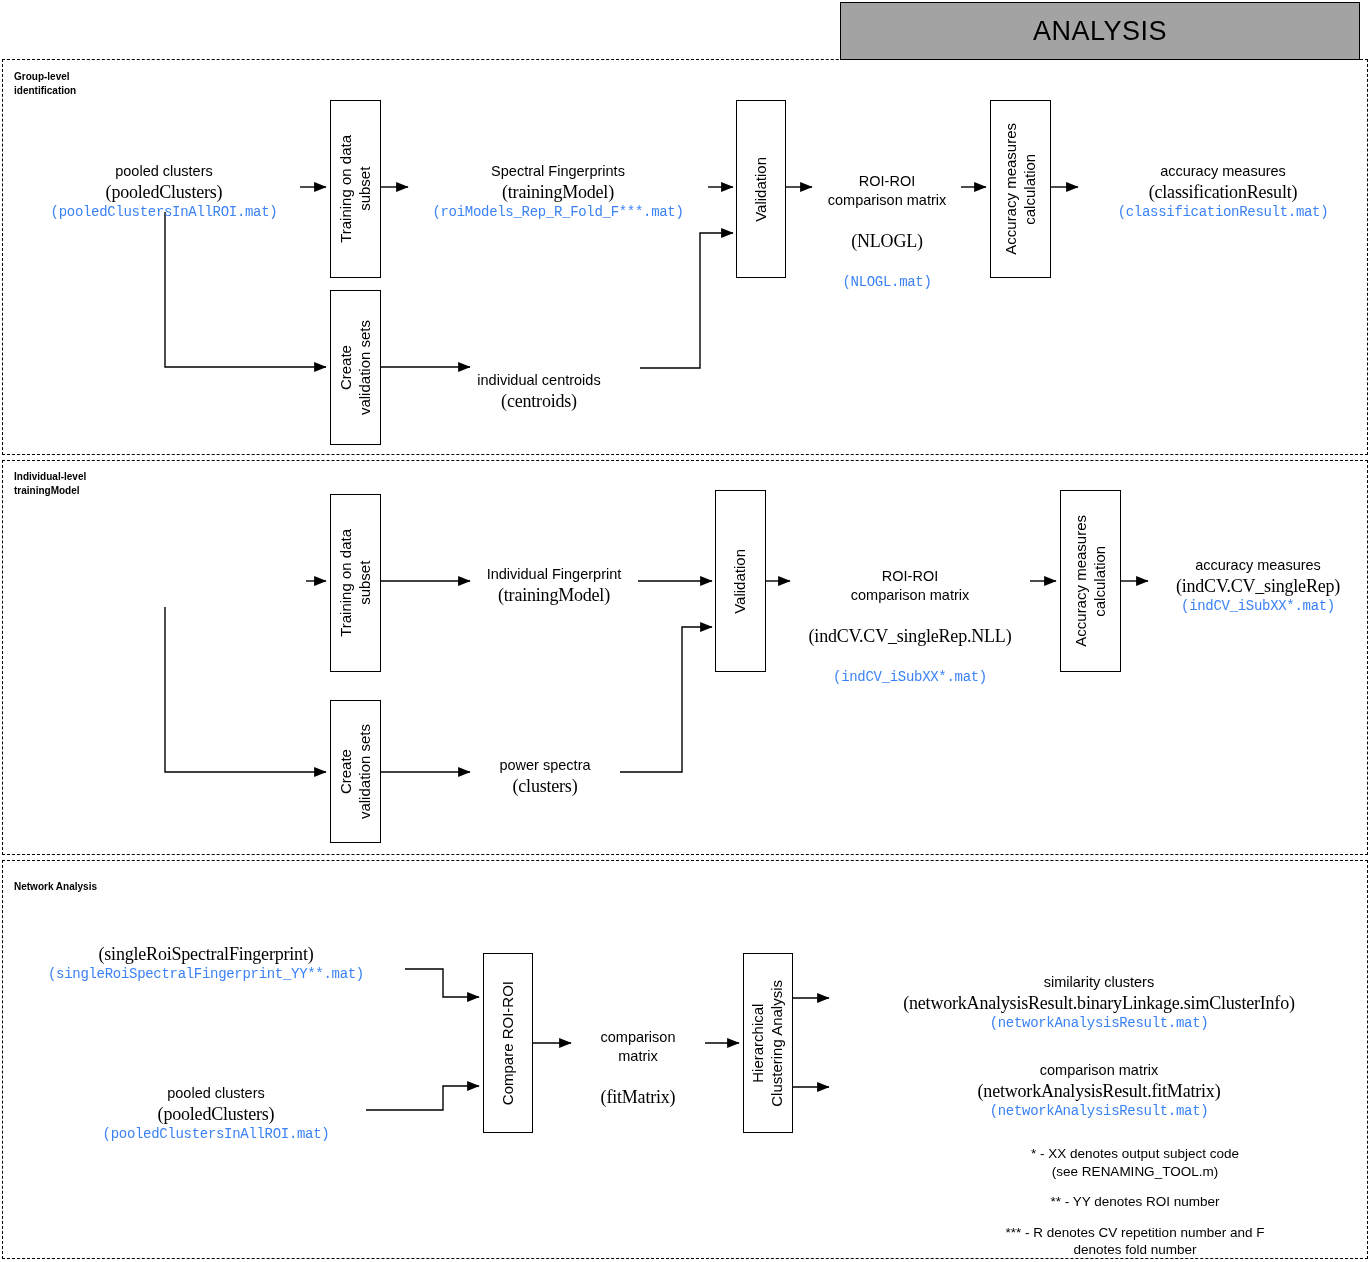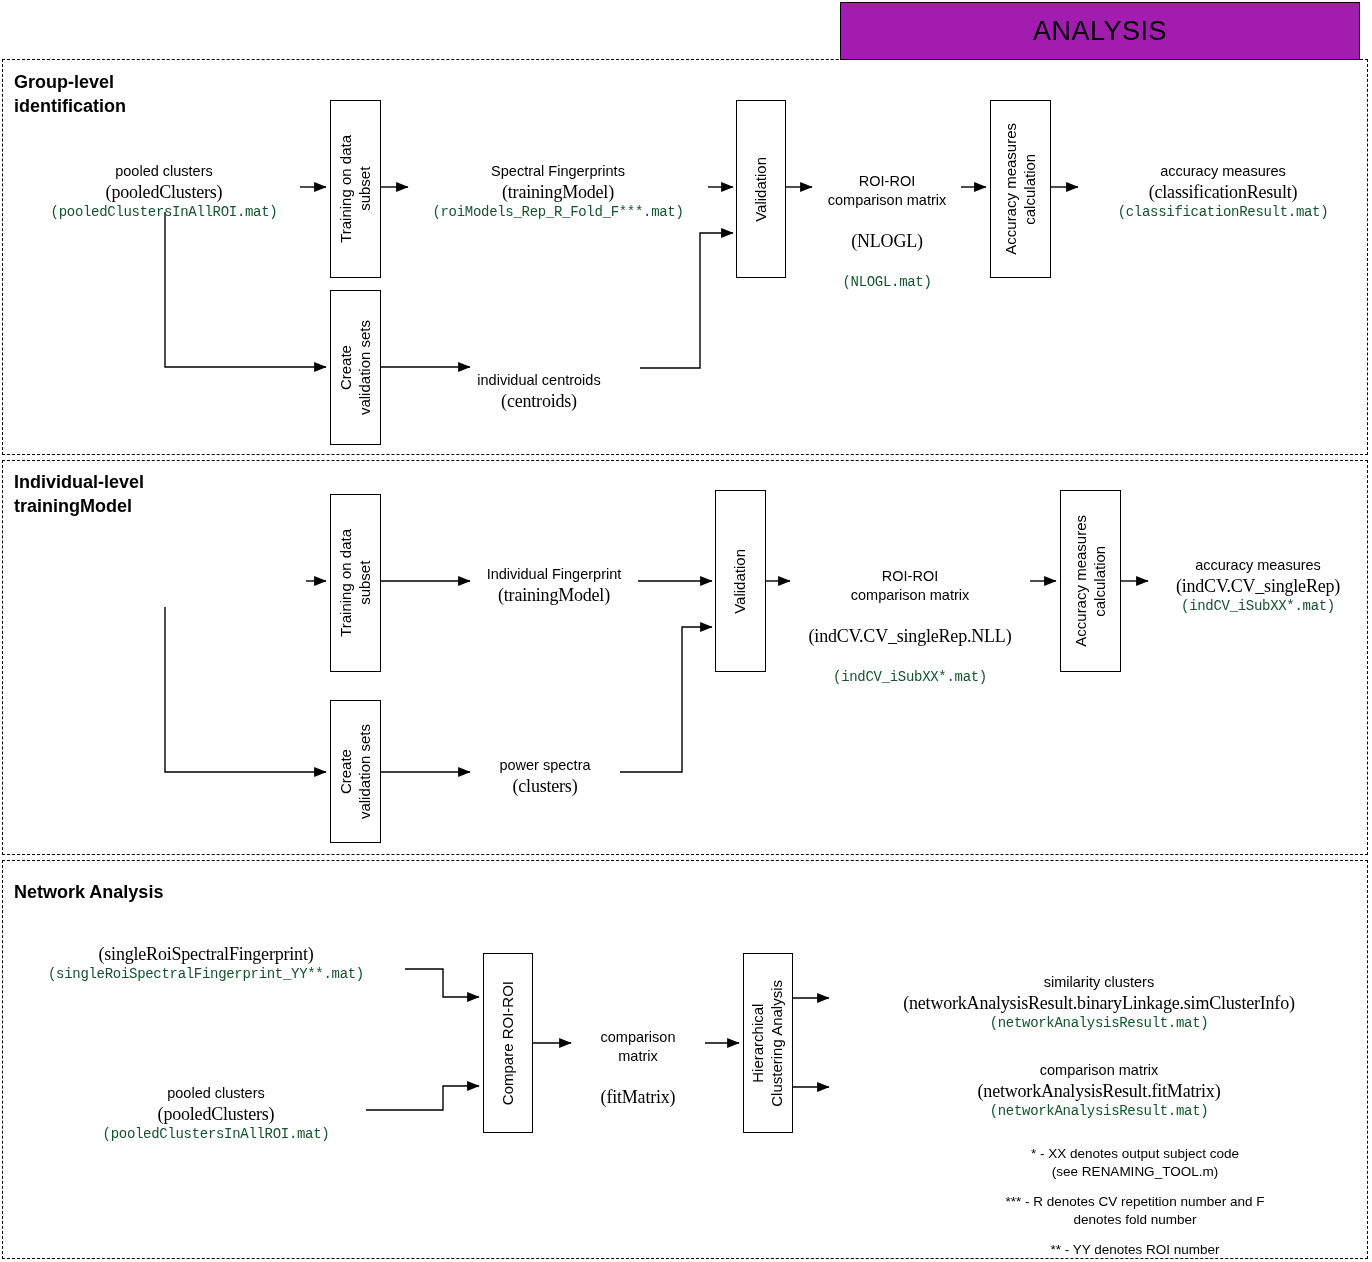--- a/index.html
+++ b/index.html
@@ -26,33 +26,33 @@
   
   .section-frame {
     position: absolute;
     border: 1.4px dashed #000;
     background: transparent;
   }
   
   .title-box {
     position: absolute;
     border: 1.6px solid #000;
-    background: #a21caf;
+    background: #a3a3a3;
     display: flex;
     align-items: center;
     justify-content: center;
     font-size: 27px;
     letter-spacing: 0.5px;
     color: #000;
   }
   
   .section-heading {
     position: absolute;
     font-weight: bold;
-    font-size: 18px;
+    font-size: 10px;
     line-height: 1.35;
     color: #000;
     white-space: pre-line;
   }
   
   .proc-box {
     position: absolute;
     border: 1.5px solid #000;
     background: #fff;
     display: flex;
@@ -83,21 +83,21 @@
   .data-label .l2 {
     display: block;
     font-size: 18px;
     font-family: Liberation Serif, serif;
     letter-spacing: -0.2px;
   }
   .data-label .l3 {
     display: block;
     font-size: 14px;
     font-family: "Liberation Mono", monospace;
-    color: #14532d;
+    color: #3b82f6;
     letter-spacing: -0.3px;
   }
   
   .footnotes {
     position: absolute;
     text-align: center;
     font-size: 13.5px;
     line-height: 1.3;
     color: #000;
   }
@@ -310,18 +310,18 @@
 
   <div class="data-label" style="left:829px; top:1061px; width:540px;">
     <span class="l1">comparison matrix</span>
     <span class="l2">(networkAnalysisResult.fitMatrix)</span>
     <span class="l3">(networkAnalysisResult.mat)</span>
   </div>
 
   <div class="footnotes" style="left:910px; top:1145px; width:450px;">
     <span class="fn">* - XX denotes output subject code
 (see RENAMING_TOOL.m)</span>
+    <span class="fn">** - YY denotes ROI number</span>
     <span class="fn">*** - R denotes CV repetition number and F
 denotes fold number</span>
-    <span class="fn">** - YY denotes ROI number</span>
   </div>
 
 </div>
 
 </body></html>

